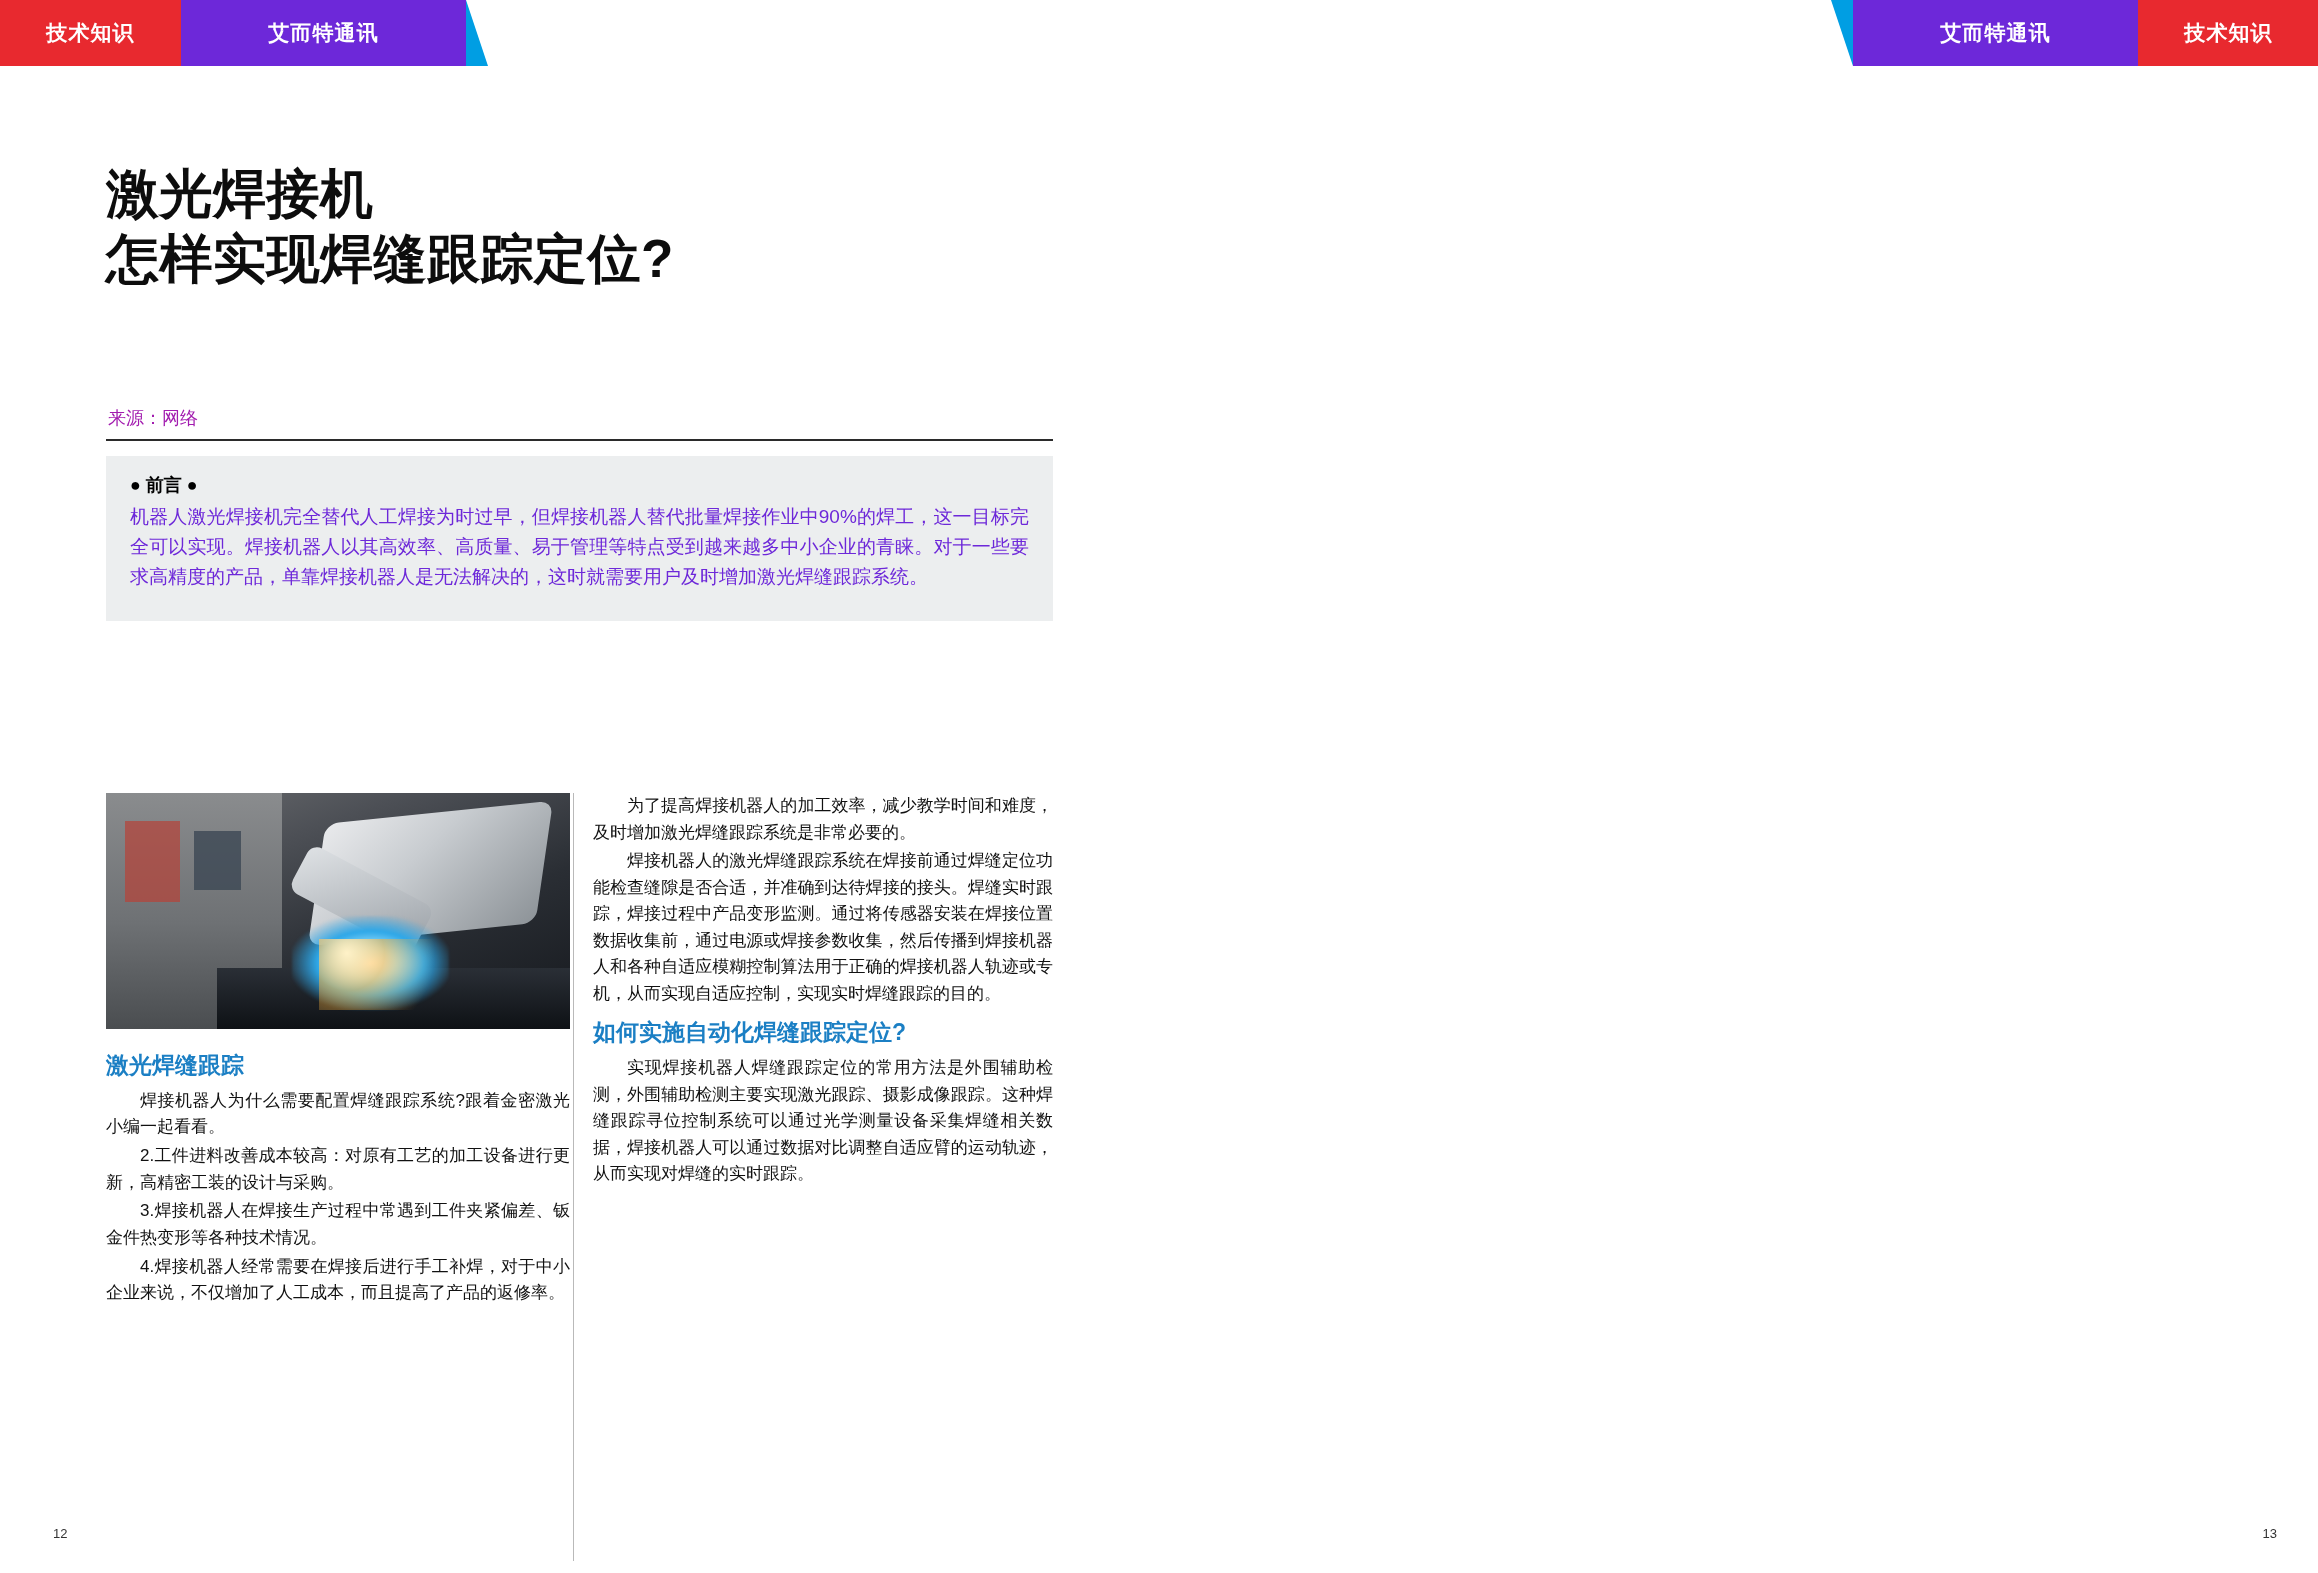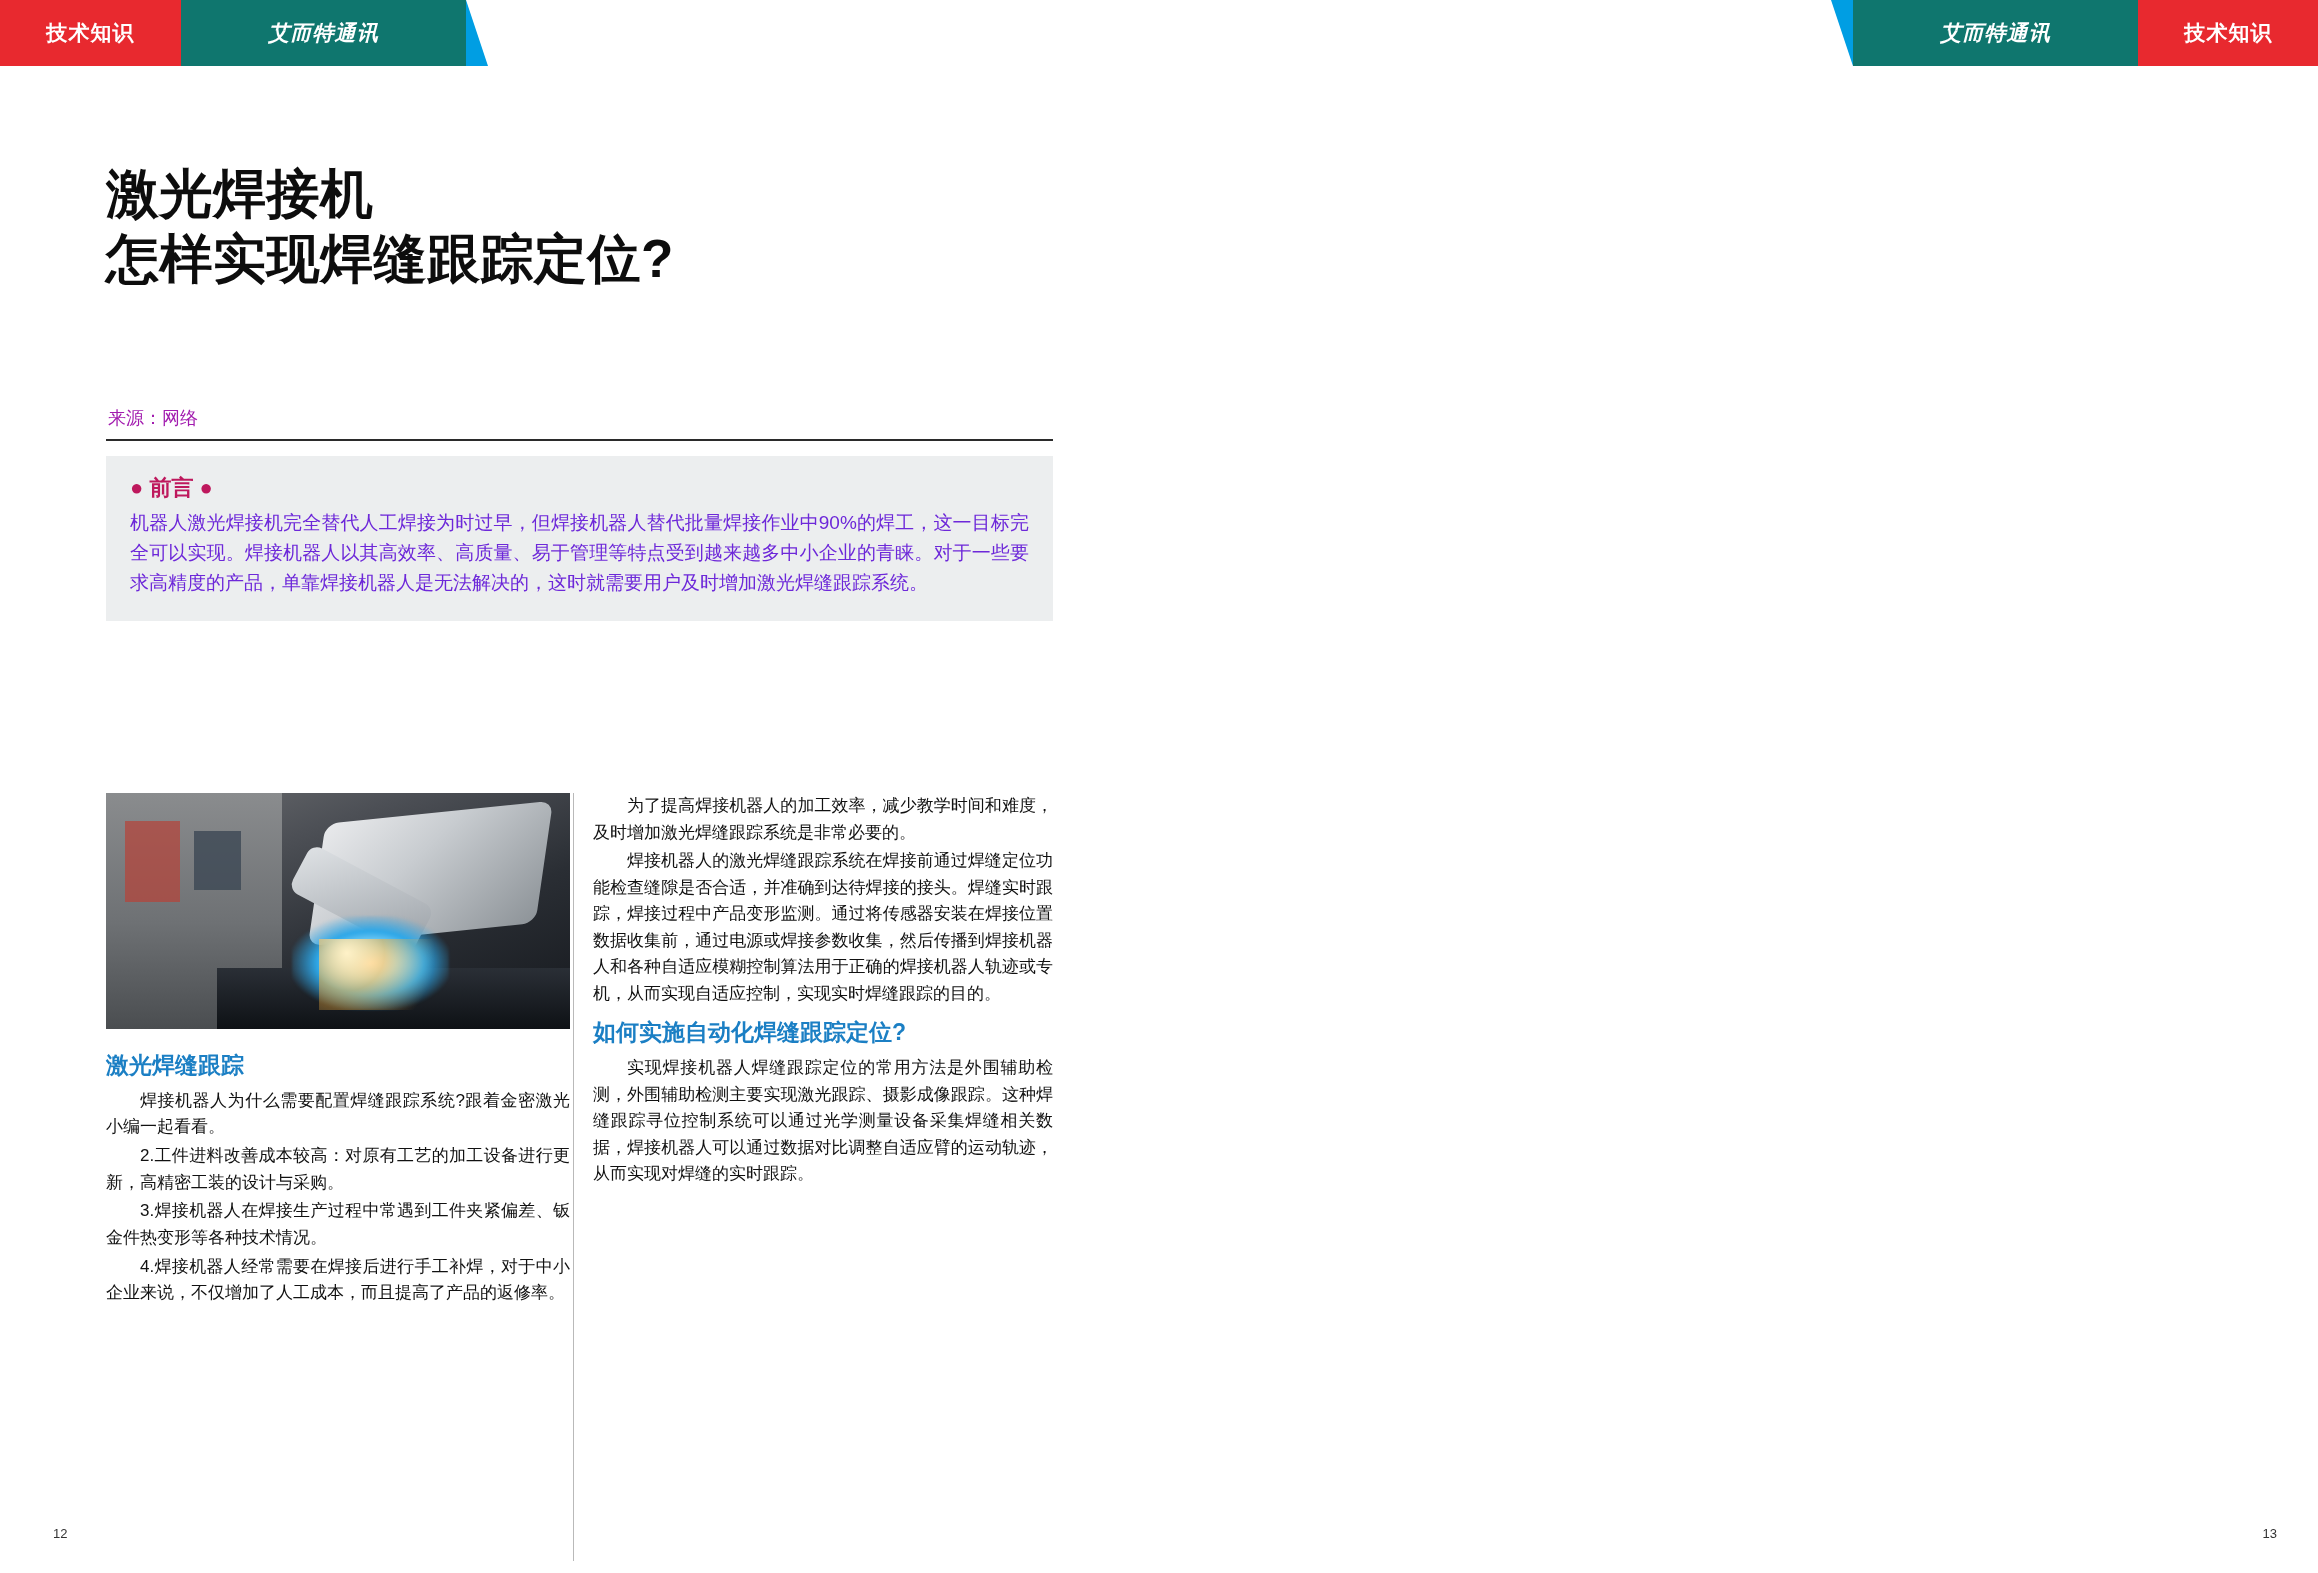--- a/index.html
+++ b/index.html
@@ -27,21 +27,21 @@
     height: 66px;
     display: flex;
     align-items: center;
     justify-content: center;
     color: #ffffff;
     font-size: 21px;
     font-weight: bold;
     letter-spacing: 1.1px;
   }
   .tab-red { background: #e8292f; }
-  .tab-blue { background: #0f766e; font-style: italic; }
+  .tab-blue { background: #6d28d9; }
   .tab-slant-right::after {
     content: "";
     position: absolute;
     right: -22px; top: 0;
     width: 0; height: 0;
     border-top: 66px solid transparent;
     border-left: 22px solid #009ee3;
   }
   .tab-slant-left::before {
     content: "";
@@ -87,23 +87,23 @@
   }
 
   .intro-box {
     position: absolute;
     left: 96px; top: 390px;
     width: 947px; height: 165px;
     background: #eceeef;
     padding: 16.5px 24px;
   }
   .intro-head {
-    font-size: 22px;
-    font-weight: bold;
-    color: #be185d;
+    font-size: 18px;
+    font-weight: bold;
+    color: #000000;
     margin-bottom: 5.5px;
   }
   .intro-body {
     font-size: 19px;
     line-height: 1.58;
     color: #6d28d9;
     text-align: justify;
   }
 
   .photo-left {

